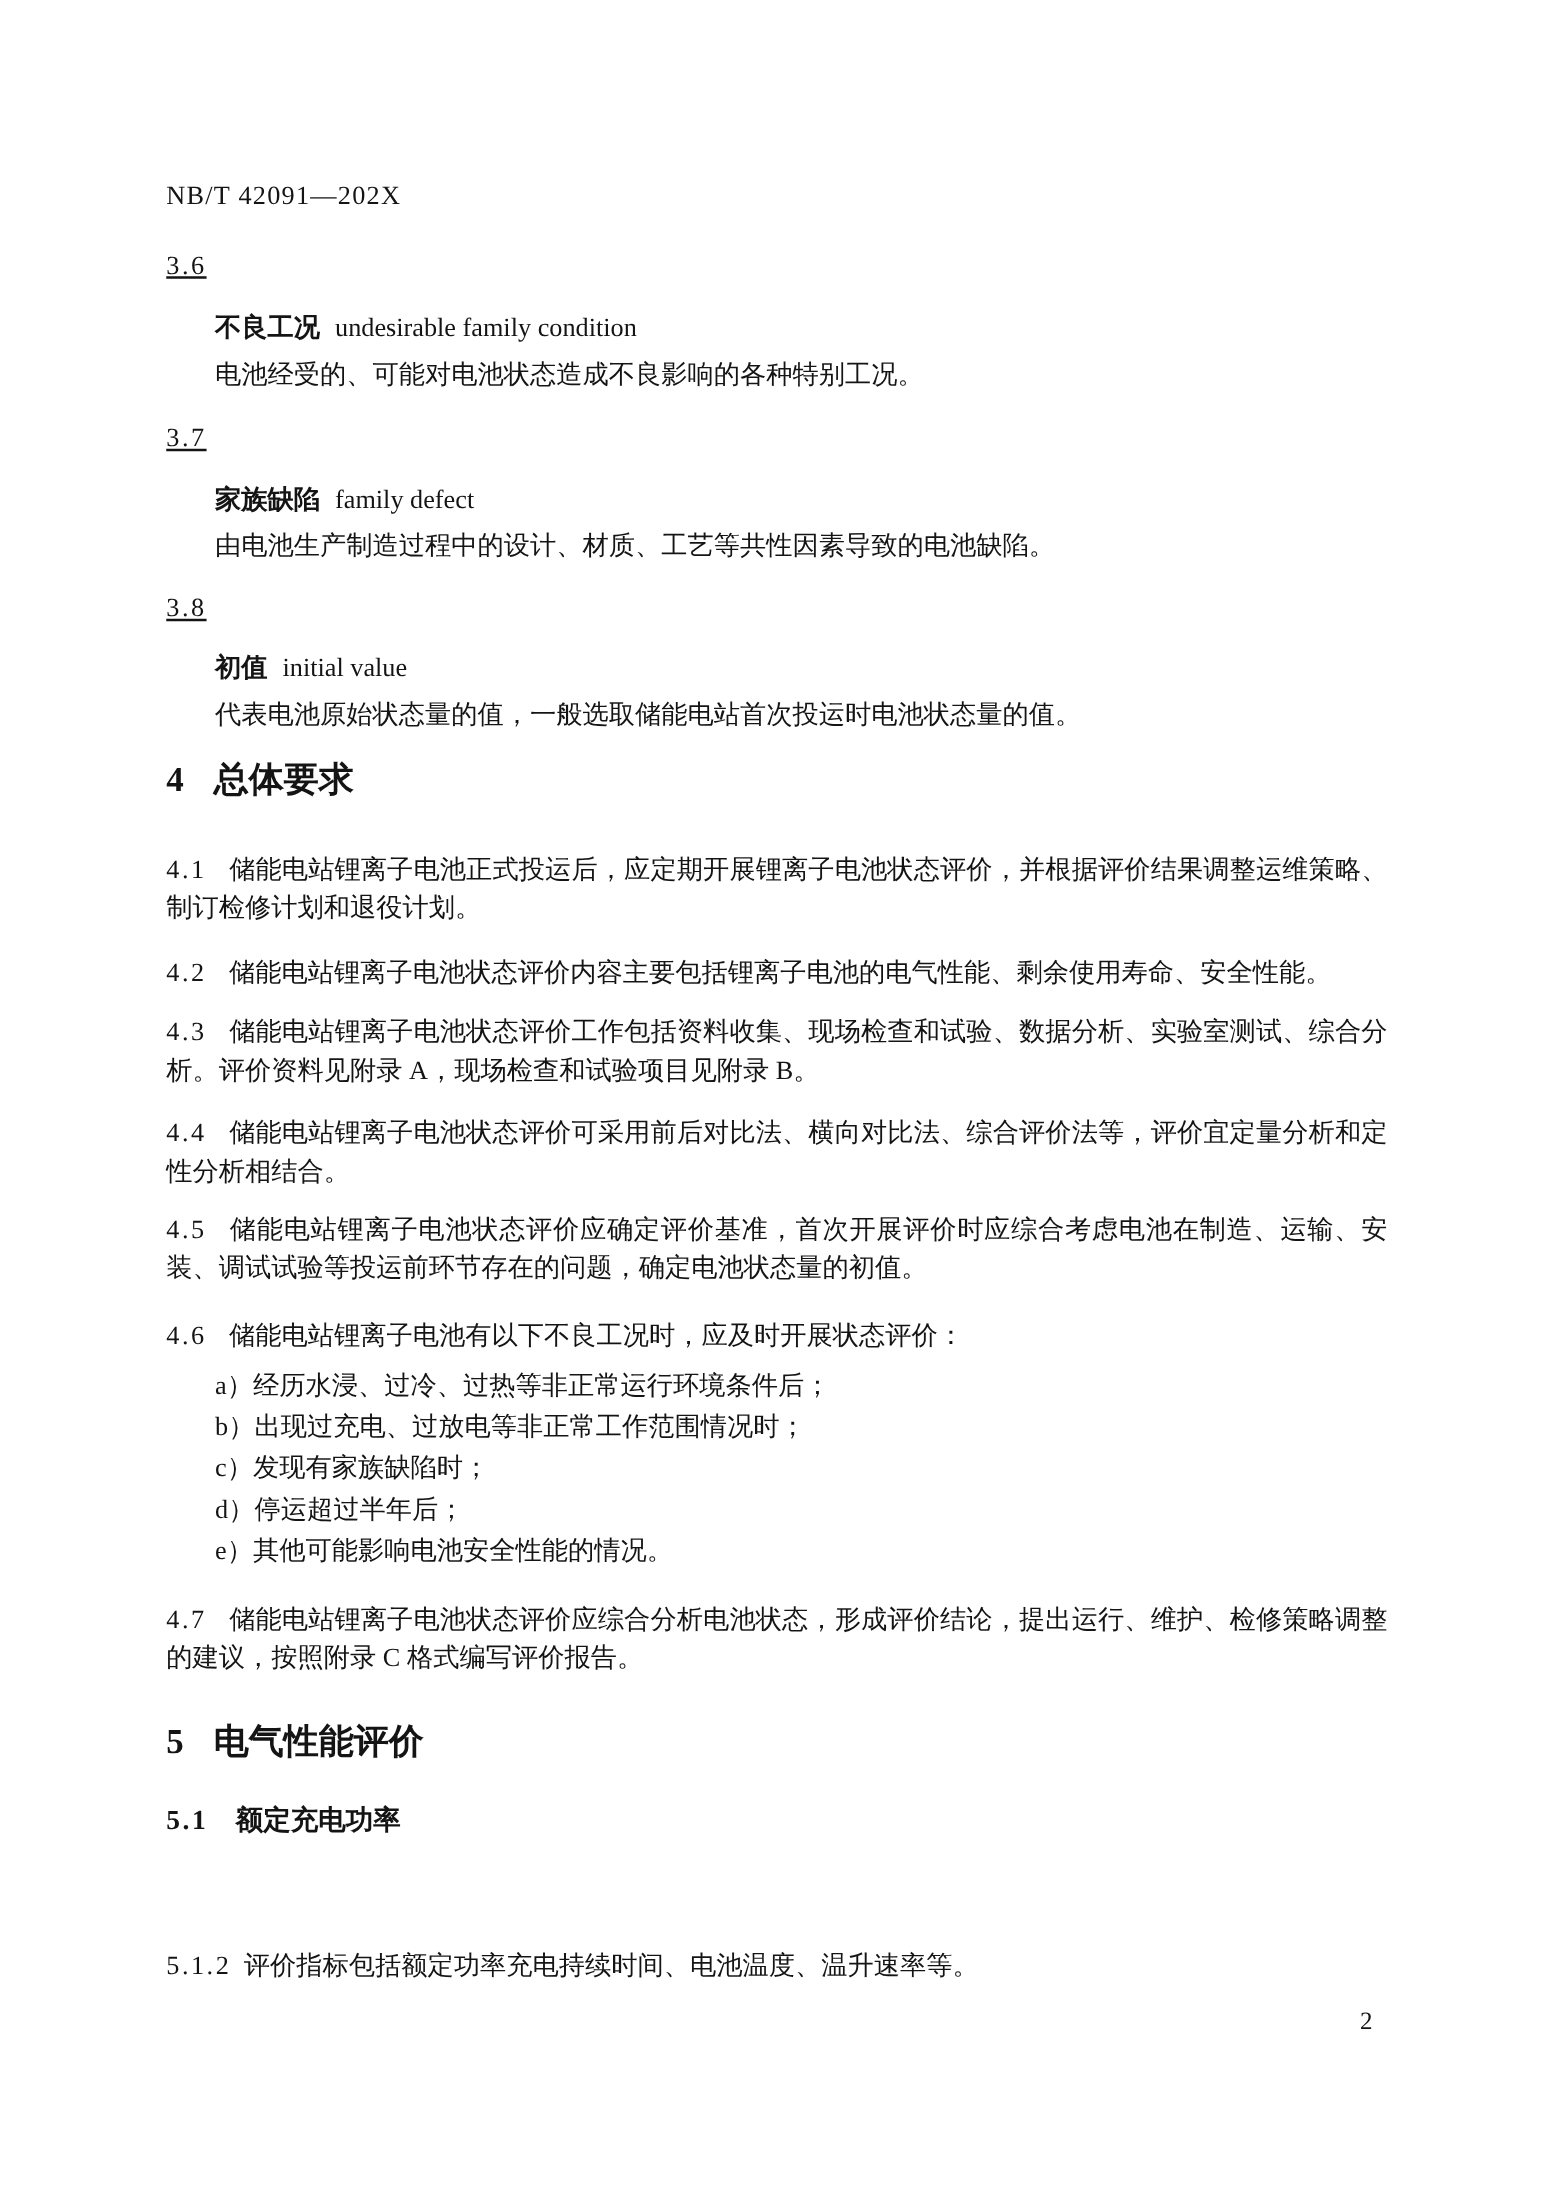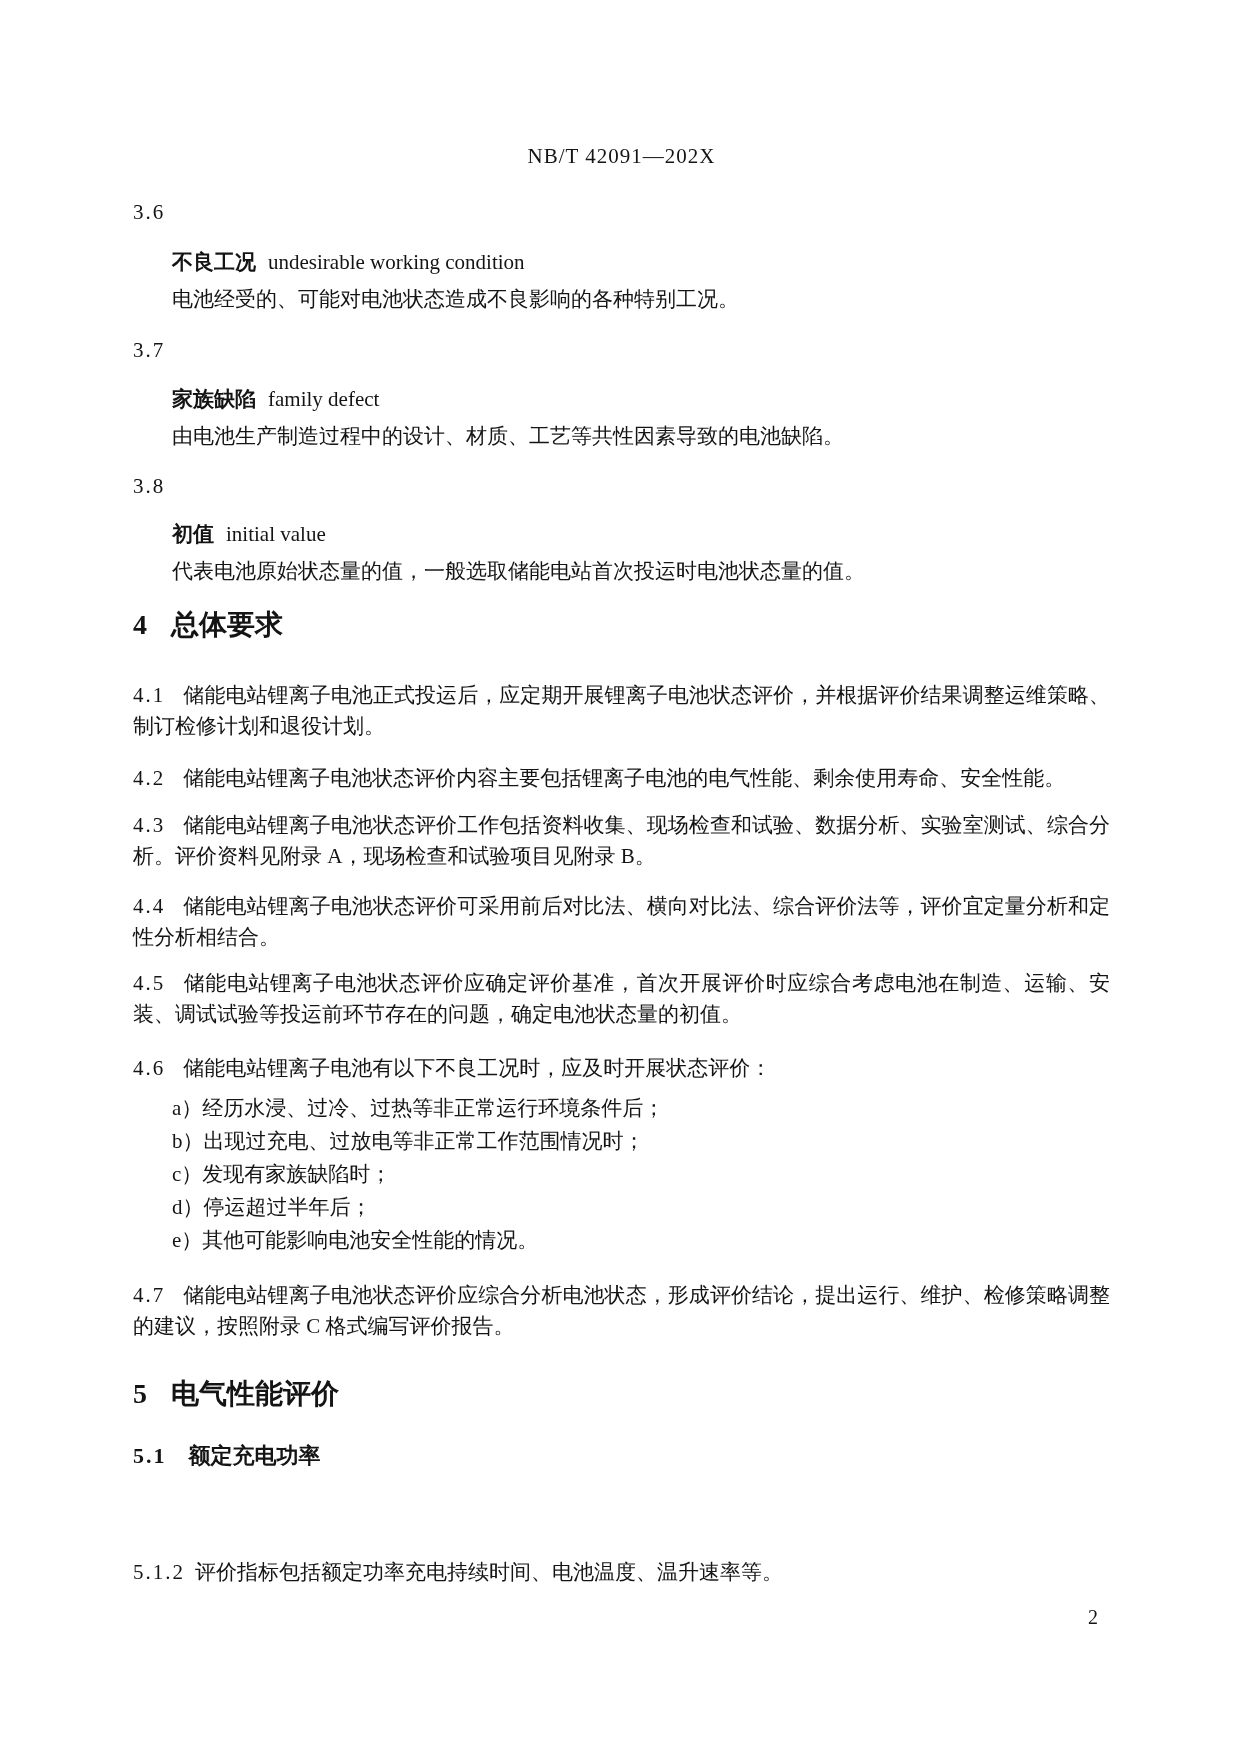--- a/index.html
+++ b/index.html
@@ -23,24 +23,24 @@
   .abs {
     position: absolute;
     left: 133px;
     width: 977px;
     font-size: 21px;
     line-height: 31px;
   }
   .doc-header {
     font-size: 21px;
     letter-spacing: 1px;
-    text-align: center;
   }
   .term-id {
     letter-spacing: 2px;
+    text-decoration: underline;
   }
   .term-line {
     padding-left: 39px;
   }
   .term-zh {
     font-weight: bold;
   }
   .term-en {
     margin-left: 12px;
   }
@@ -79,21 +79,21 @@
 </style>
 </head>
 <body>
 
 <div class="page">
 
   <div class="abs doc-header" style="top:141px">NB/T 42091—202X</div>
 
   <div class="abs term-id" style="top:197px">3.6</div>
   <div class="abs term-line" style="top:247px">
-    <span class="term-zh">不良工况</span><span class="term-en">undesirable working condition</span>
+    <span class="term-zh">不良工况</span><span class="term-en">undesirable family condition</span>
   </div>
   <div class="abs term-def" style="top:284px">电池经受的、可能对电池状态造成不良影响的各种特别工况。</div>
 
   <div class="abs term-id" style="top:335px">3.7</div>
   <div class="abs term-line" style="top:384px">
     <span class="term-zh">家族缺陷</span><span class="term-en">family defect</span>
   </div>
   <div class="abs term-def" style="top:421px">由电池生产制造过程中的设计、材质、工艺等共性因素导致的电池缺陷。</div>
 
   <div class="abs term-id" style="top:471px">3.8</div>

